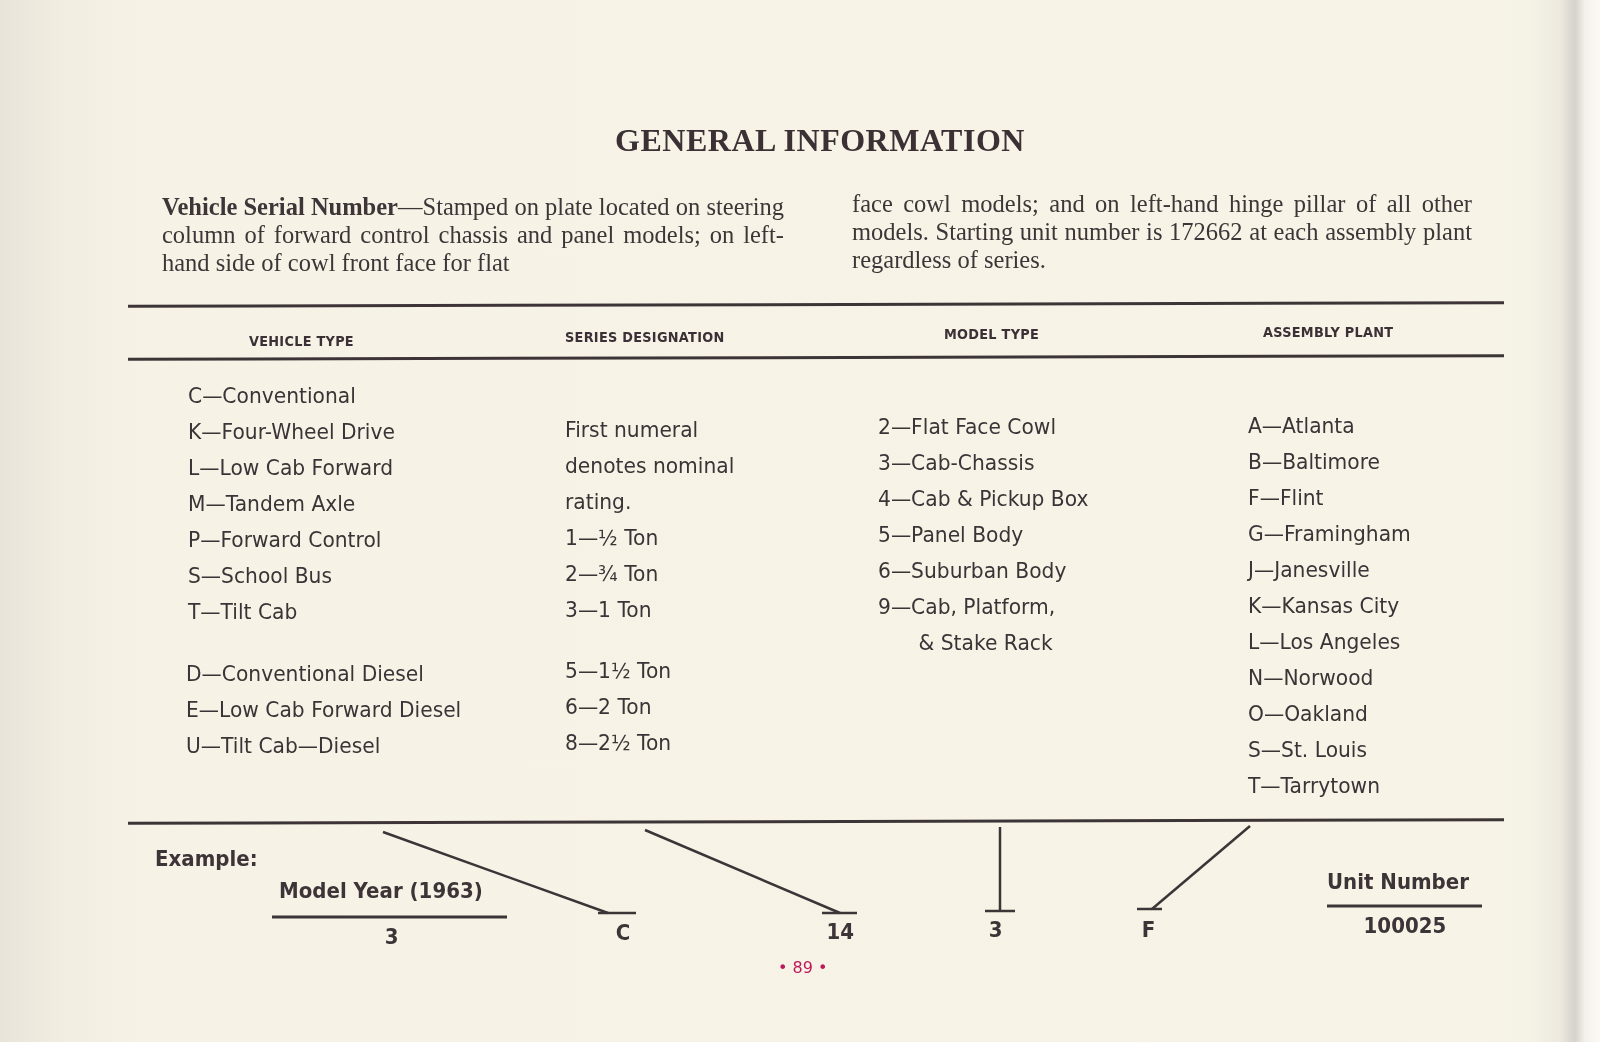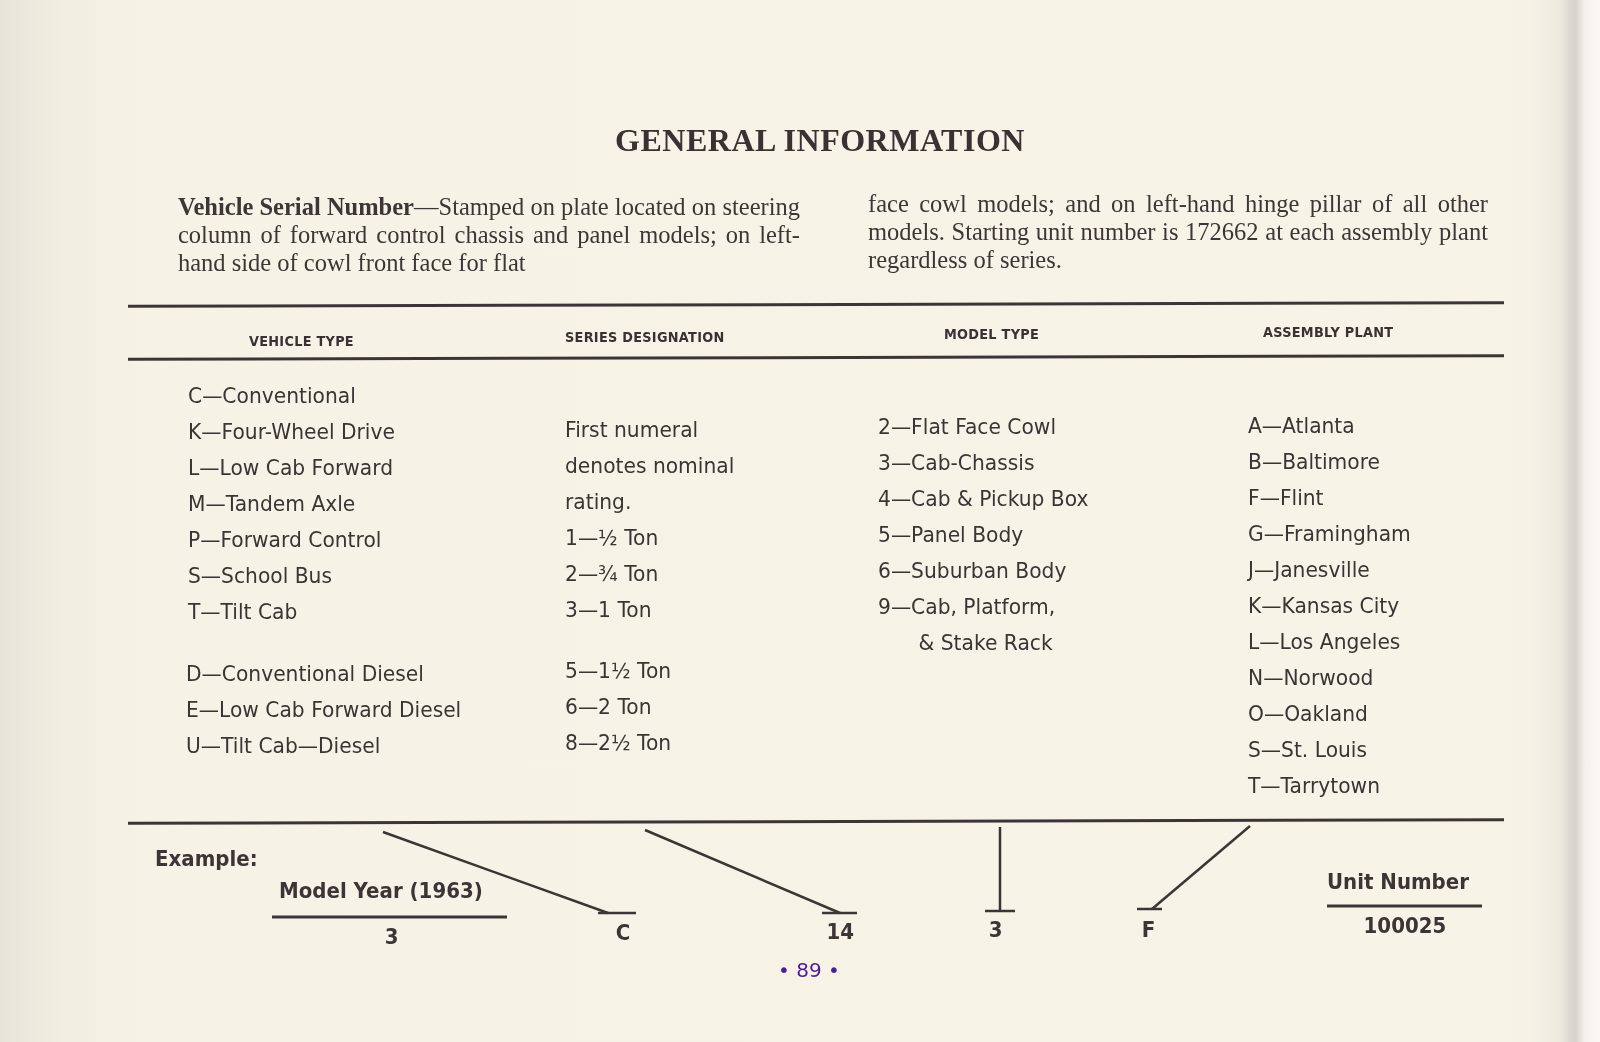--- a/index.html
+++ b/index.html
@@ -8,36 +8,36 @@
     background: linear-gradient(to right, #e9e4d9 0px, #f1ede1 60px, #f6f3e6 140px, #f7f4e7 1480px, #f5f2e6 1530px, #ede9df 1560px, #d6d2cc 1575px, #f3f1ea 1585px, #faf9f4 1600px);
     color:#3a3234;
   }
   .serif { font-family: "Liberation Serif", "DejaVu Serif", serif; }
   .sans { font-family: "DejaVu Sans", "Liberation Sans", sans-serif; }
   #title {
     position:absolute; left:0; width:1640px; top:122px; text-align:center;
     font-size:32px; font-weight:bold; letter-spacing:0.5px; color:#3b3135;
   }
   .para {
-    position:absolute; font-size:24.5px; line-height:28px; text-align:justify; color:#3d3537;margin-left:16px;
+    position:absolute; font-size:24.5px; line-height:28px; text-align:justify; color:#3d3537;
   }
   #para-left { left:162px; top:193px; width:622px; }
   #para-right { left:852px; top:190px; width:620px; }
   .para b { font-weight:bold; }
   .rule { position:absolute; background:#3d3437; }
   .hdr {
     position:absolute; font-size:14px; font-weight:bold; color:#3a3035; letter-spacing:0.3px;
     transform: scaleX(0.92); transform-origin:left center;
   }
   .col { position:absolute; font-size:22px; color:#3b3336; transform: scaleX(0.92); transform-origin:left top; }
   .col div { height:36px; line-height:36px; white-space:nowrap; }
   .ex { position:absolute; font-size:22px; font-weight:bold; color:#3d3437; transform: scaleX(0.9); transform-origin:left top; white-space:nowrap; }
   .exval { position:absolute; font-size:22px; font-weight:bold; color:#3d3437; transform: scaleX(0.9); }
   svg#lines { position:absolute; left:0; top:0; }
-  #pageno { position:absolute; left:778px; top:958px; font-size:20px; color:#4c1d95; }
+  #pageno { position:absolute; left:778px; top:958px; font-size:16px; color:#be185d; }
 </style>
 </head>
 <body>
 
 <div id="title" class="serif">GENERAL INFORMATION</div>
 
 <div id="para-left" class="para serif"><b>Vehicle Serial Number</b><span>—Stamped on plate located on steering column of forward control chassis and panel models; on left-hand side of cowl front face for flat</span></div>
 <div id="para-right" class="para serif">face cowl models; and on left-hand hinge pillar of all other models. Starting unit number is 172662 at each assembly plant regardless of series.</div>
 
 <div class="rule" style="left:128px; top:303px; width:1376px; height:3px; transform:rotate(-0.15deg);"></div>

